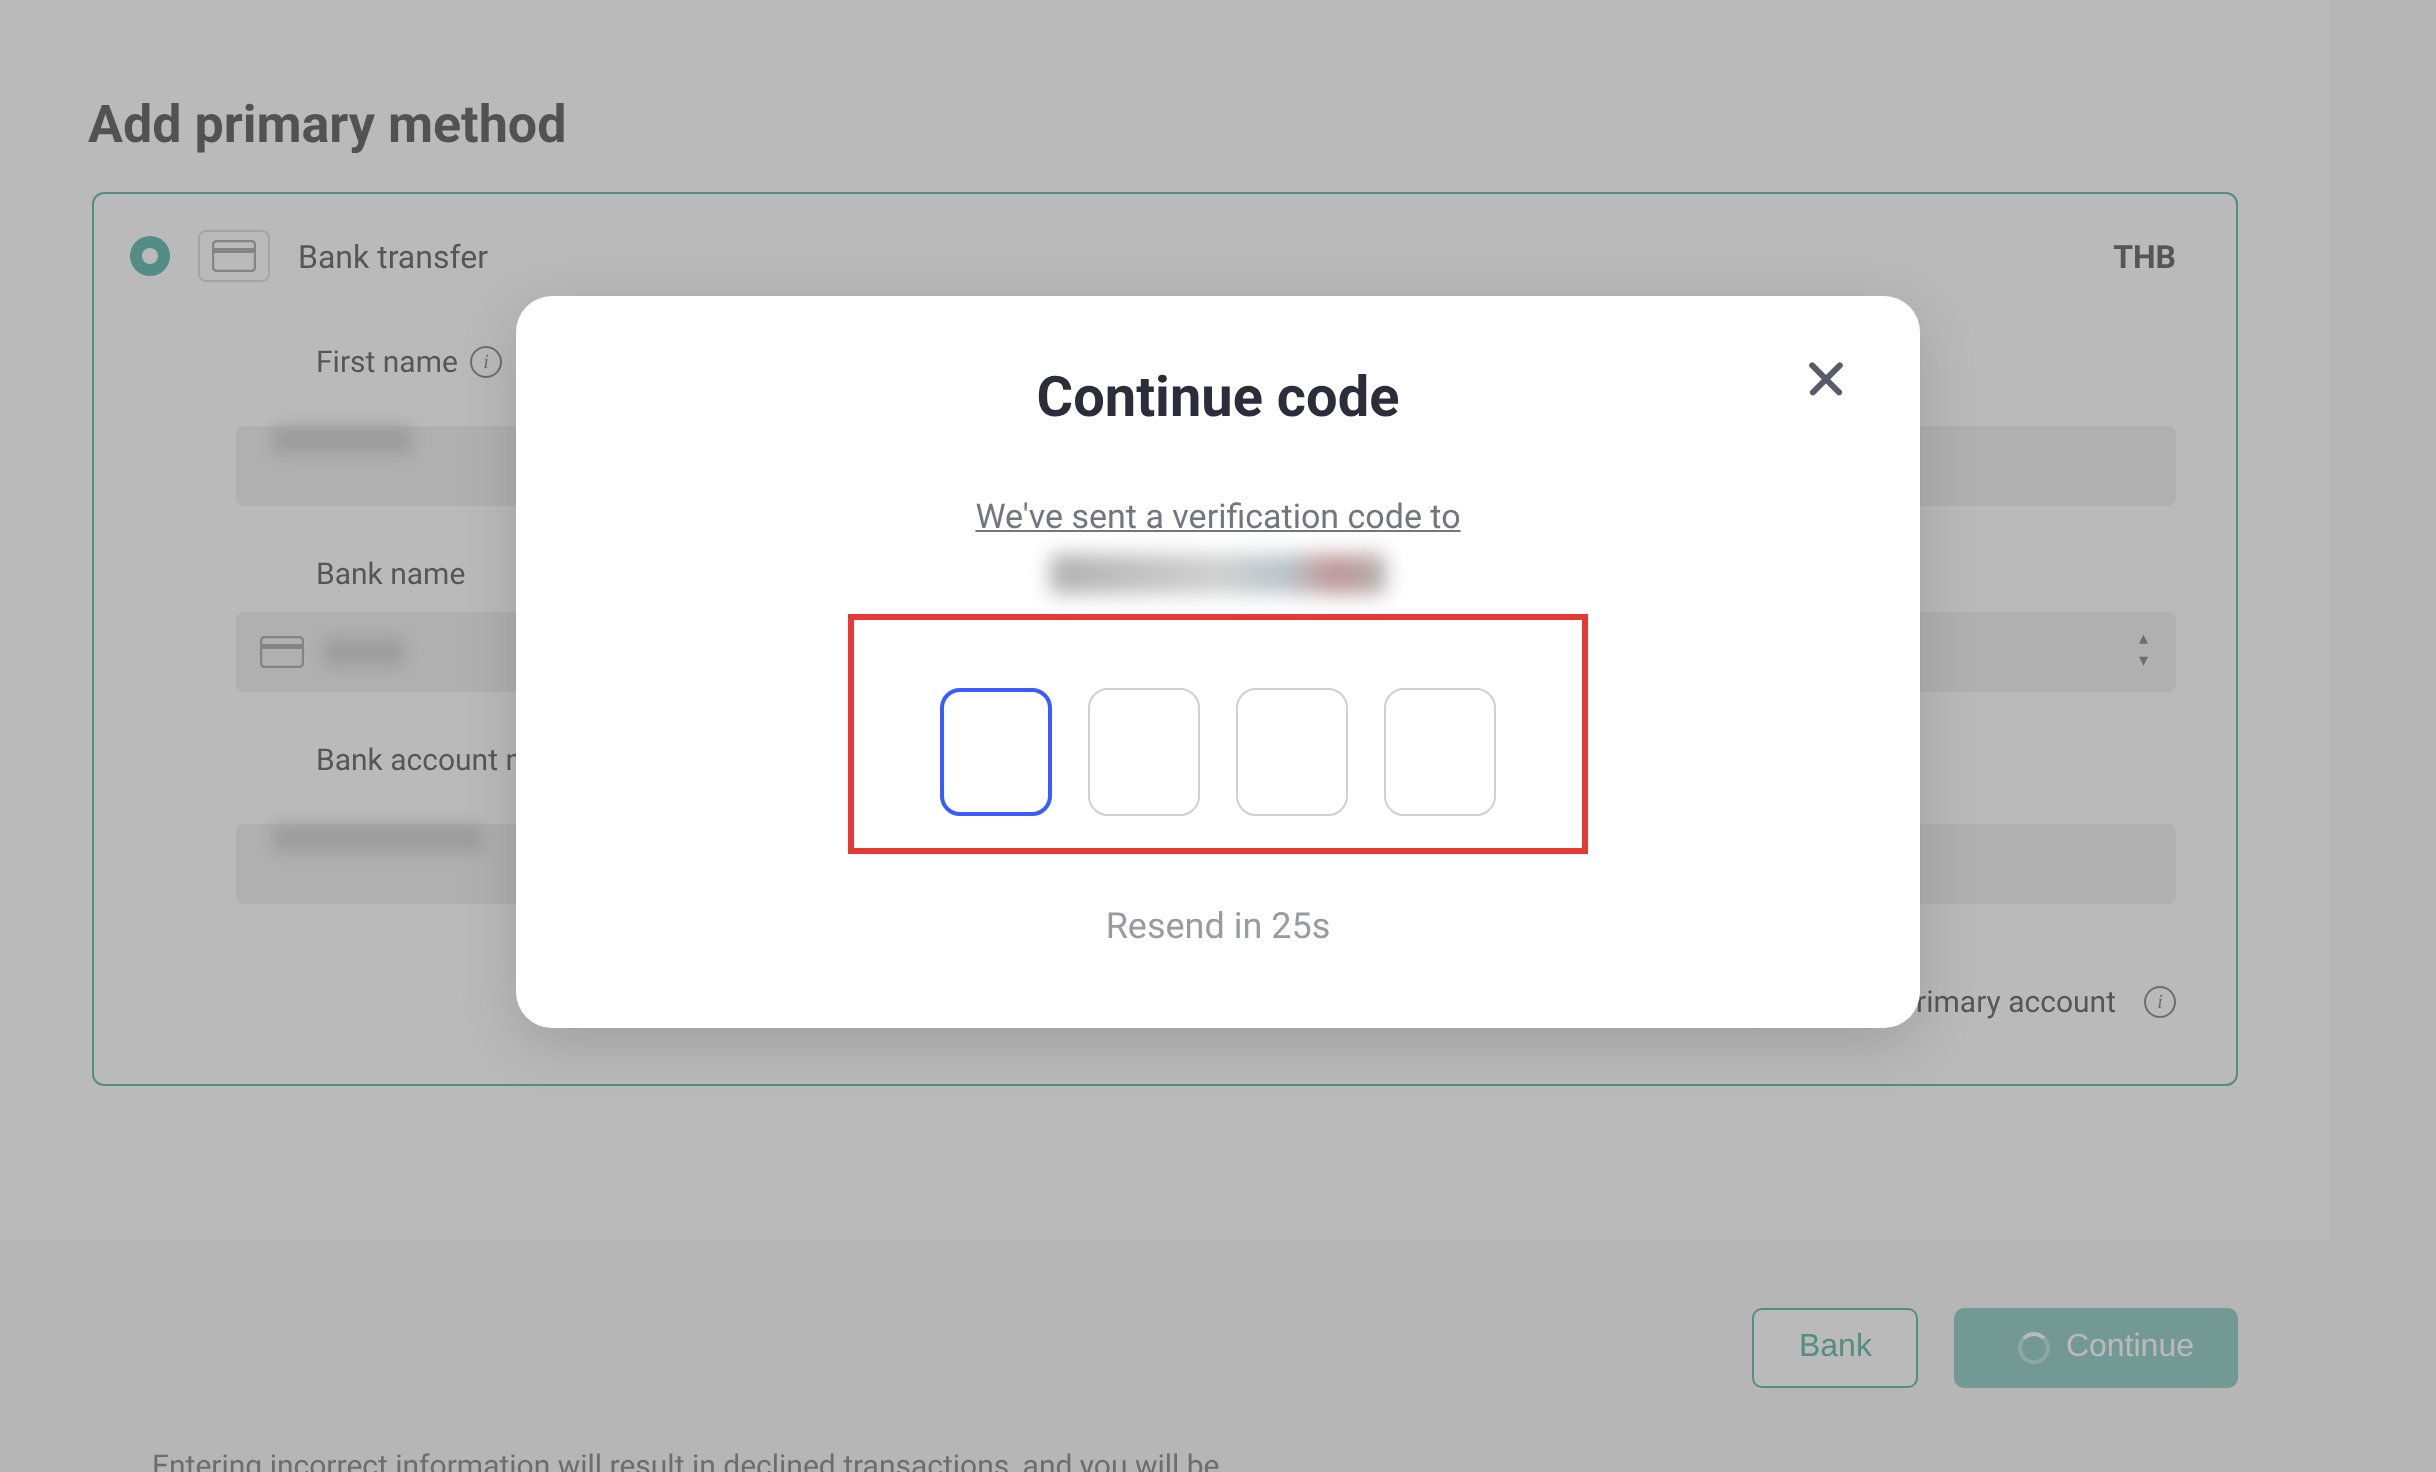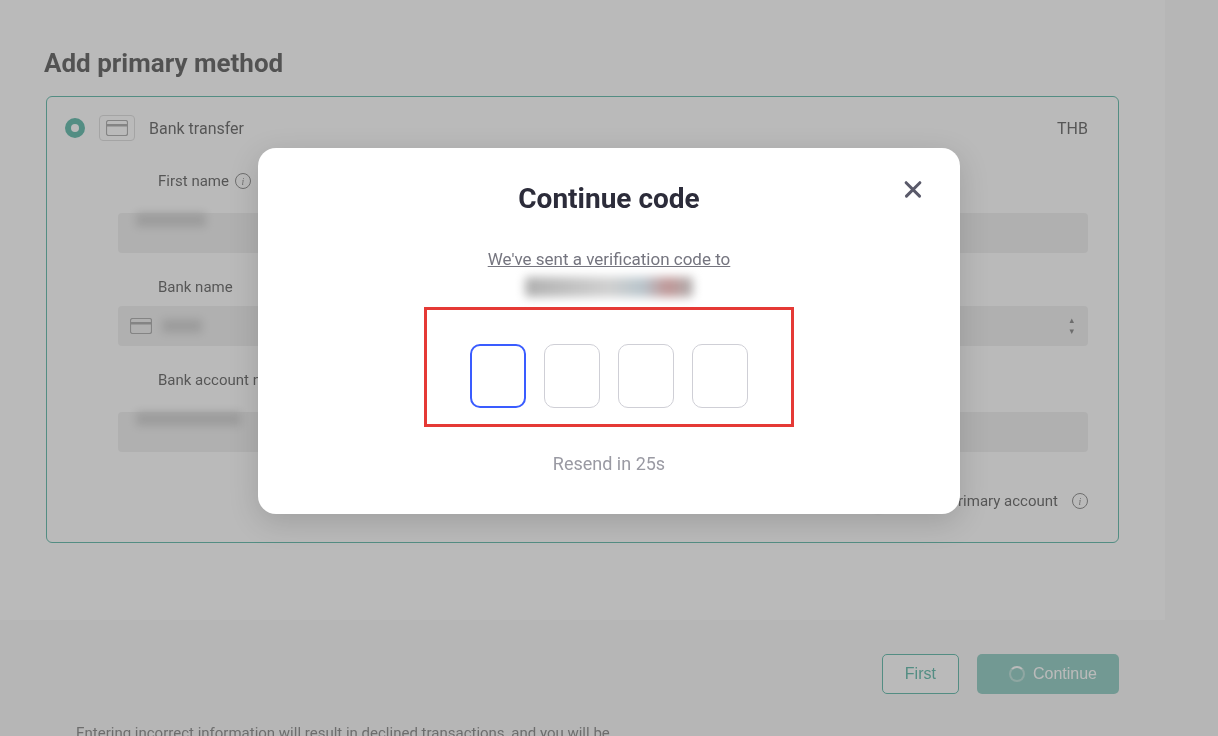--- a/index.html
+++ b/index.html
@@ -61,21 +61,21 @@
     }
     .bank-icon-box svg { display: block; }
     .method-name {
       font-size: 16px;
       color: #222;
     }
     .currency {
       margin-left: auto;
       font-size: 16px;
       color: #222;
-      font-weight: 400;
+      font-weight: 700;
     }
     .form-area {
       padding: 30px 0 0 53px;
     }
     .field-row { margin-bottom: 24px; }
     .field-label {
       font-size: 15px;
       color: #222;
       display: inline-flex;
       align-items: center;
@@ -361,21 +361,21 @@
         <div class="toggle"></div>
         <span class="primary-label">Set as primary account</span>
         <span class="info-circle">i</span>
       </div>
     </div>
   </div>
 </div>
 
 <div class="page-footer">
   <div class="footer-buttons">
-    <button class="btn btn-back">First</button>
+    <button class="btn btn-back">Bank</button>
     <button class="btn btn-continue">
       <span class="spinner"></span>
       <span>Continue</span>
     </button>
   </div>
   <div class="warning-text">Entering incorrect information will result in declined transactions, and you will be</div>
 </div>
 
 <div class="overlay">
   <div class="modal">

